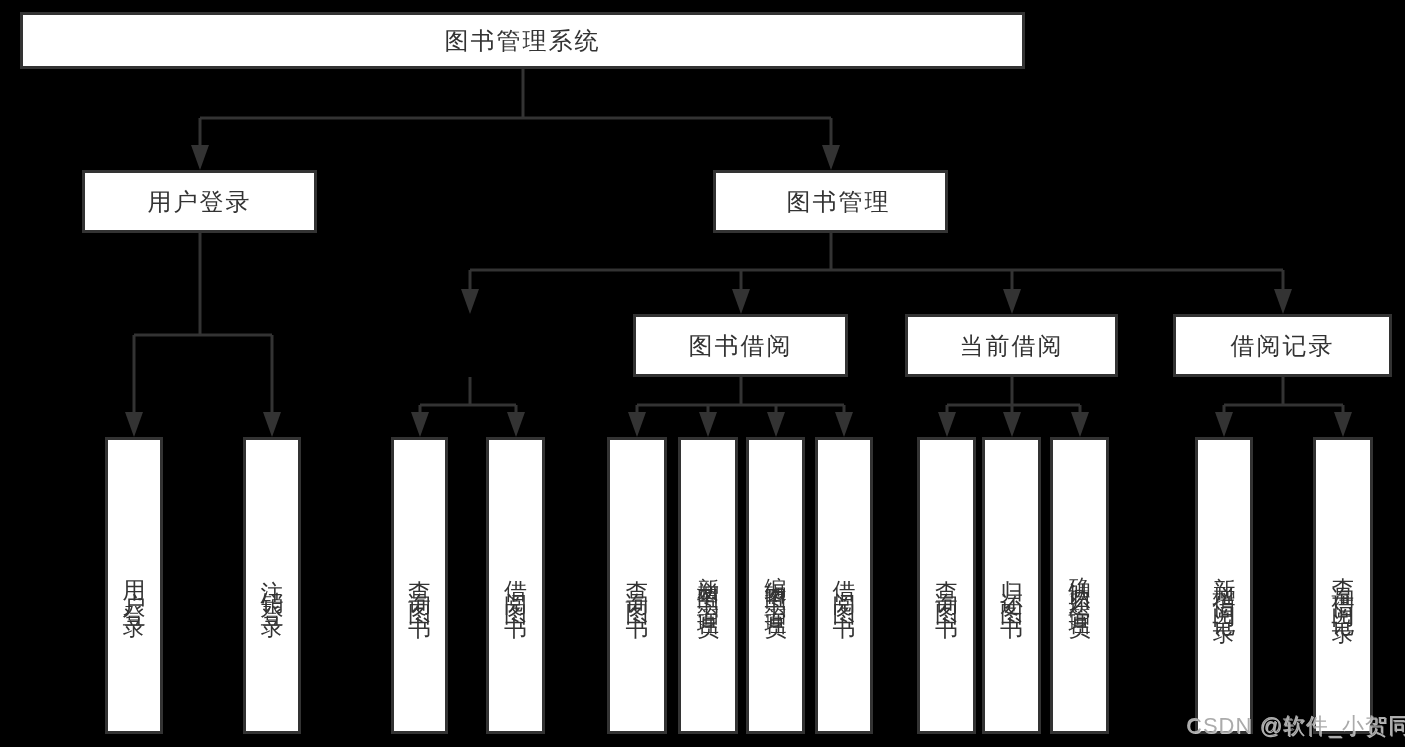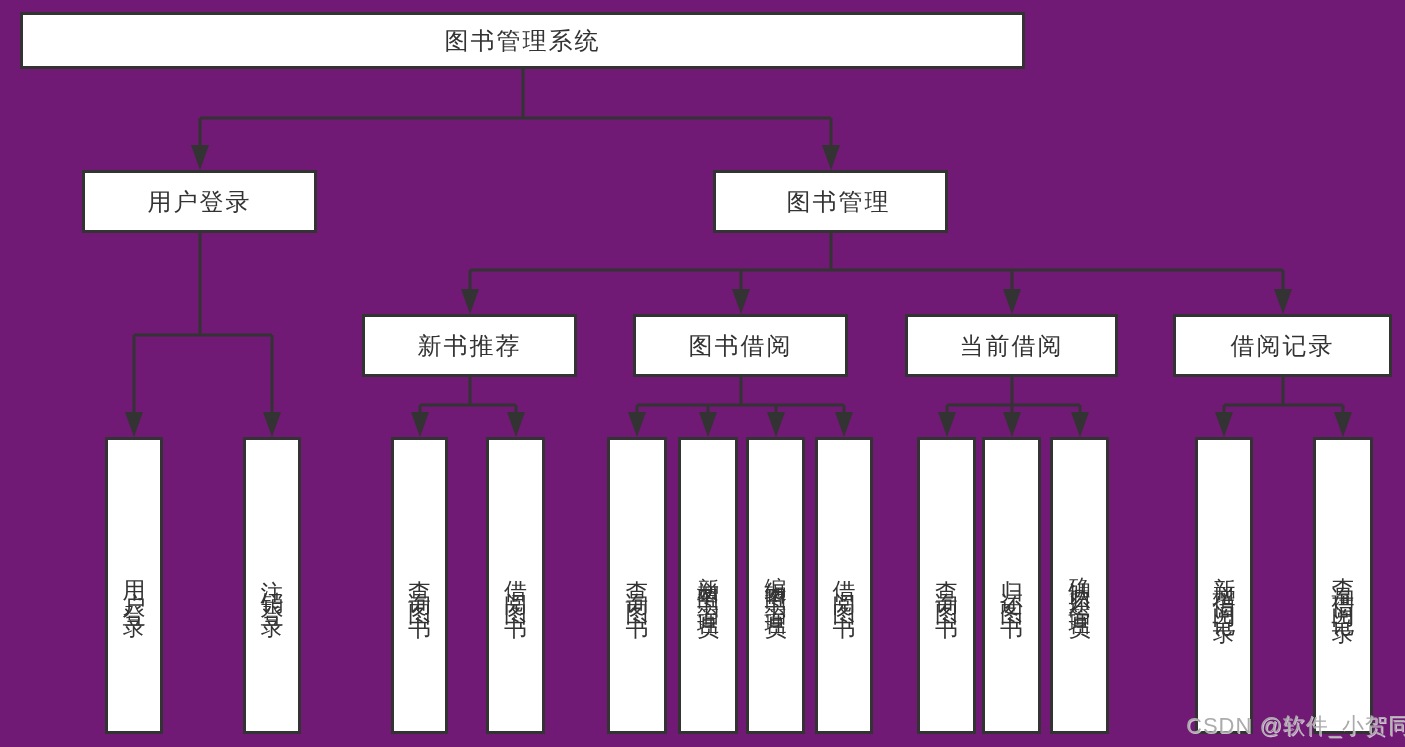--- a/index.html
+++ b/index.html
@@ -4,21 +4,21 @@
 <style>
   html, body {
     margin: 0;
     padding: 0;
     background: #ffffff;
   }
   .diagram {
     position: relative;
     width: 1405px;
     height: 747px;
-    background: #701a75;
+    background: #000000;
     font-family: "Liberation Sans", sans-serif;
     overflow: hidden;
     text-decoration: underline;
   }
   .connectors {
     position: absolute;
     left: 0; top: 0;
     width: 1405px;
     height: 747px;
   }
@@ -154,23 +154,20 @@
     <span class="label">图书管理系统</span>
   </div>
 
   <div class="box hbox b-login">
     <span class="label">用户登录</span>
   </div>
   <div class="box hbox b-mgmt">
     <span class="label">图书管理</span>
   </div>
 
-  <div class="box hbox b-newbook">
-    <span class="label">新书推荐</span>
-  </div>
   <div class="box hbox b-borrow">
     <span class="label">图书借阅</span>
   </div>
   <div class="box hbox b-current">
     <span class="label">当前借阅</span>
   </div>
   <div class="box hbox b-records">
     <span class="label">借阅记录</span>
   </div>
 

